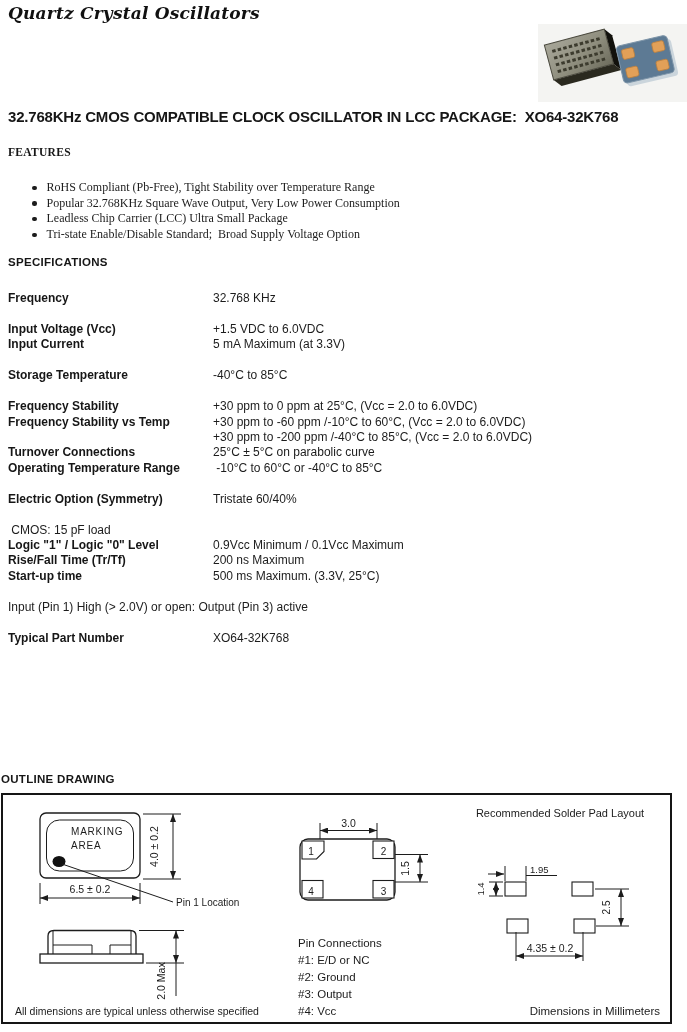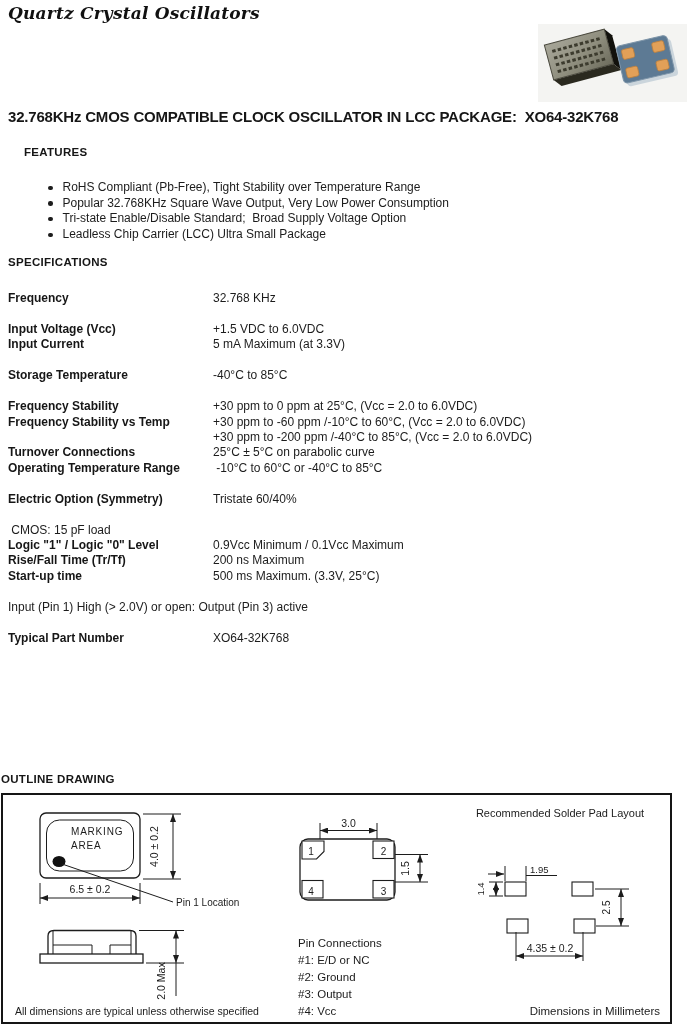--- a/index.html
+++ b/index.html
@@ -4,21 +4,21 @@
 <style>
   html,body{margin:0;padding:0;background:#fff;}
   .page{position:relative;width:687px;height:1032px;background:#ffffff;overflow:hidden;
         font-family:"Liberation Sans",sans-serif;color:#1c1c1c;}
   .doc-header{position:absolute;left:8px;top:3px;font-family:"DejaVu Serif",serif;
         font-style:italic;font-weight:bold;font-size:17px;letter-spacing:0.2px;color:#111;}
   .photos{position:absolute;left:538px;top:24px;}
   .doc-title{position:absolute;left:8px;top:108px;font-size:15px;font-weight:bold;
         letter-spacing:-0.2px;white-space:pre;color:#161616;}
   .section-heading{font-size:11.5px;font-weight:bold;letter-spacing:0.3px;line-height:13px;color:#161616;}
-  .features{position:absolute;left:24px;top:146px;width:660px;}
+  .features{position:absolute;left:8px;top:146px;width:660px;font-family:Liberation Serif, serif;}
   .feature-list{margin:21px 0 0 0;padding:0;list-style:none;}
   .feature-item{display:flex;line-height:15.7px;font-size:12px;}
   .bullet{flex:none;width:4.5px;height:4.5px;border-radius:50%;background:#1c1c1c;
         margin:5.5px 10px 0 24px;}
   .feature-text{white-space:pre;}
   .specs{position:absolute;left:8px;top:256px;width:670px;}
   .spec-groups{margin-top:22px;}
   .spec-group{margin-bottom:15.5px;}
   .spec-row{display:flex;line-height:15.4px;font-size:12px;}
   .spec-label{flex:none;width:205px;font-weight:bold;white-space:pre;color:#161616;}
@@ -80,25 +80,25 @@
       <li class="feature-item">
           <span class="bullet"></span>
           <span class="feature-text">RoHS Compliant (Pb-Free), Tight Stability over Temperature Range</span>
         </li>
       <li class="feature-item">
           <span class="bullet"></span>
           <span class="feature-text">Popular 32.768KHz Square Wave Output, Very Low Power Consumption</span>
         </li>
       <li class="feature-item">
           <span class="bullet"></span>
+          <span class="feature-text">Leadless Chip Carrier (LCC) Ultra Small Package</span>
+        </li>
+      <li class="feature-item">
+          <span class="bullet"></span>
           <span class="feature-text">Tri-state Enable/Disable Standard;  Broad Supply Voltage Option</span>
-        </li>
-      <li class="feature-item">
-          <span class="bullet"></span>
-          <span class="feature-text">Leadless Chip Carrier (LCC) Ultra Small Package</span>
         </li>
     </ul>
   </div>
 
   <div class="specs">
     <div class="section-heading">SPECIFICATIONS</div>
     <div class="spec-groups">
       <div class="spec-group">
         <div class="spec-row">
             <span class="spec-label">Frequency</span>

